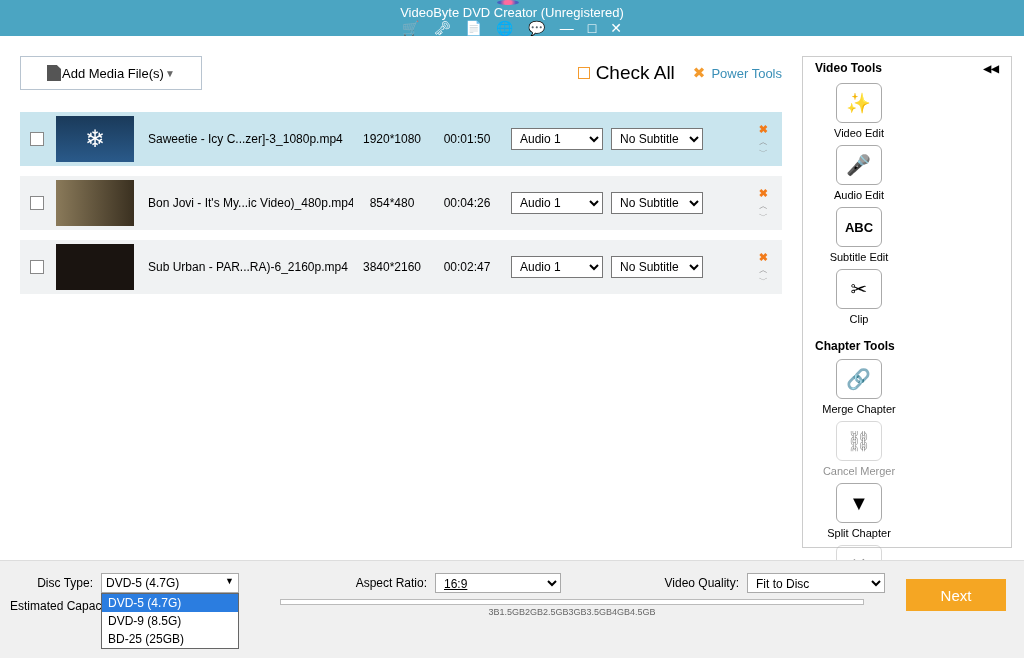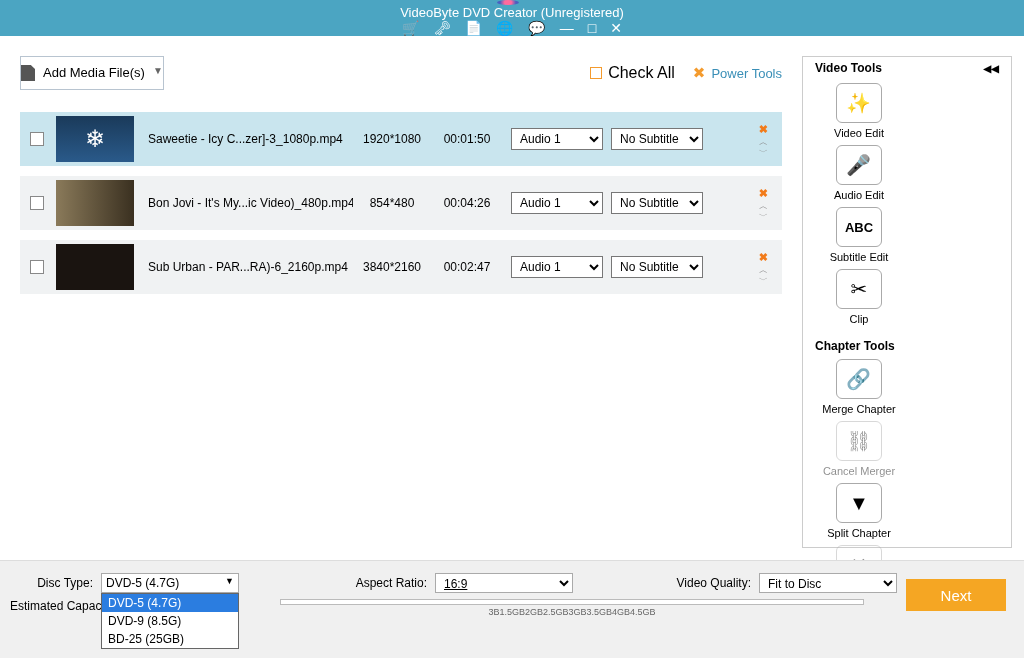--- a/index.html
+++ b/index.html
@@ -8,25 +8,25 @@
     .titlebar { height: 36px; background: #4ba5c2; display: flex; align-items: center; padding: 0 8px; color: #fff; flex-direction: column; }
     .logo-icon { width: 22px; height: 22px; border-radius: 50%; background: radial-gradient(circle, #ff6b9d 30%, #4a5fc1 70%); margin-right: 8px; }
     .title-text { font-size: 13px; flex: 1; }
     .title-icons { display: flex; gap: 14px; align-items: center; }
     .title-icons span { cursor: pointer; font-size: 14px; }
     
     .main-area { display: flex; height: 524px; }
     .left-panel { flex: 1; padding: 20px; display: flex; flex-direction: column; }
     
     .toolbar { display: flex; align-items: center; margin-bottom: 22px; }
-    .add-media-btn { border: 1px solid #b8c4d0; padding: 8px 0; display: flex; gap: 8px; font-size: 13px; cursor: pointer; background: #fff; }
+    .add-media-btn { border: 1px solid #b8c4d0; padding: 8px 26px; display: flex; align-items: center; gap: 1px; font-size: 13px; cursor: pointer; background: #fff; }
     .add-media-btn .file-icon { width: 14px; height: 16px; background: #555; clip-path: polygon(0 0, 70% 0, 100% 25%, 100% 100%, 0 100%); }
     .add-media-btn .caret { font-size: 10px; color: #666; }
     .toolbar-right { margin-left: auto; display: flex; align-items: center; gap: 18px; }
-    .check-all { display: flex; align-items: center; gap: 6px; font-size: 16px; }
+    .check-all { display: flex; align-items: center; gap: 6px; font-size: 19px; }
     .check-all .box { width: 12px; height: 12px; border: 1px solid #f49b2e; }
     .power-tools { display: flex; align-items: center; gap: 6px; font-size: 13px; color: #3a8fb7; cursor: pointer; }
     .power-tools .wrench { color: #f49b2e; font-size: 15px; }
     
     .file-list { display: flex; flex-direction: column; gap: 10px; }
     .file-row { display: flex; align-items: center; padding: 4px 10px; background: #f0f2f3; position: relative; }
     .file-row.selected { background: #c9e5ee; }
     .file-row .checkbox { width: 14px; height: 14px; border: 1px solid #888; background: #fff; margin-right: 12px; }
     .file-row .thumb { width: 78px; height: 46px; background: #223344; margin-right: 14px; position: relative; }
     .file-row .fname { width: 205px; font-size: 12px; white-space: nowrap; overflow: hidden; }
@@ -203,21 +203,21 @@
     <span class="lbl" style="width:75px;">Disc Type:</span>
     <div class="disc-type-combo">
       <div class="combo"><span>DVD-5 (4.7G)</span><span style="float:right;font-size:9px;">▼</span></div>
       <div class="disc-type-dropdown">
         <div class="sel">DVD-5 (4.7G)</div>
         <div>DVD-9 (8.5G)</div>
         <div>BD-25 (25GB)</div>
       </div>
     </div>
     <span class="lbl" style="width:130px;margin-left:50px;">Aspect Ratio:</span>
-    <select class="combo" style="width:138px;text-decoration:underline;"><option>16:9</option></select>
+    <select class="combo" style="width:126px;text-decoration:underline;"><option>16:9</option></select>
     <span class="lbl" style="width:130px;margin-left:40px;">Video Quality:</span>
     <select class="combo" style="width:138px;"><option>Fit to Disc</option></select>
   </div>
   <div class="est-label">Estimated Capacity:</div>
   <div class="capacity-bar"></div>
   <div class="capacity-ticks" id="ticks">
       <span>3B</span>
       <span>1.5GB</span>
       <span>2GB</span>
       <span>2.5GB</span>

